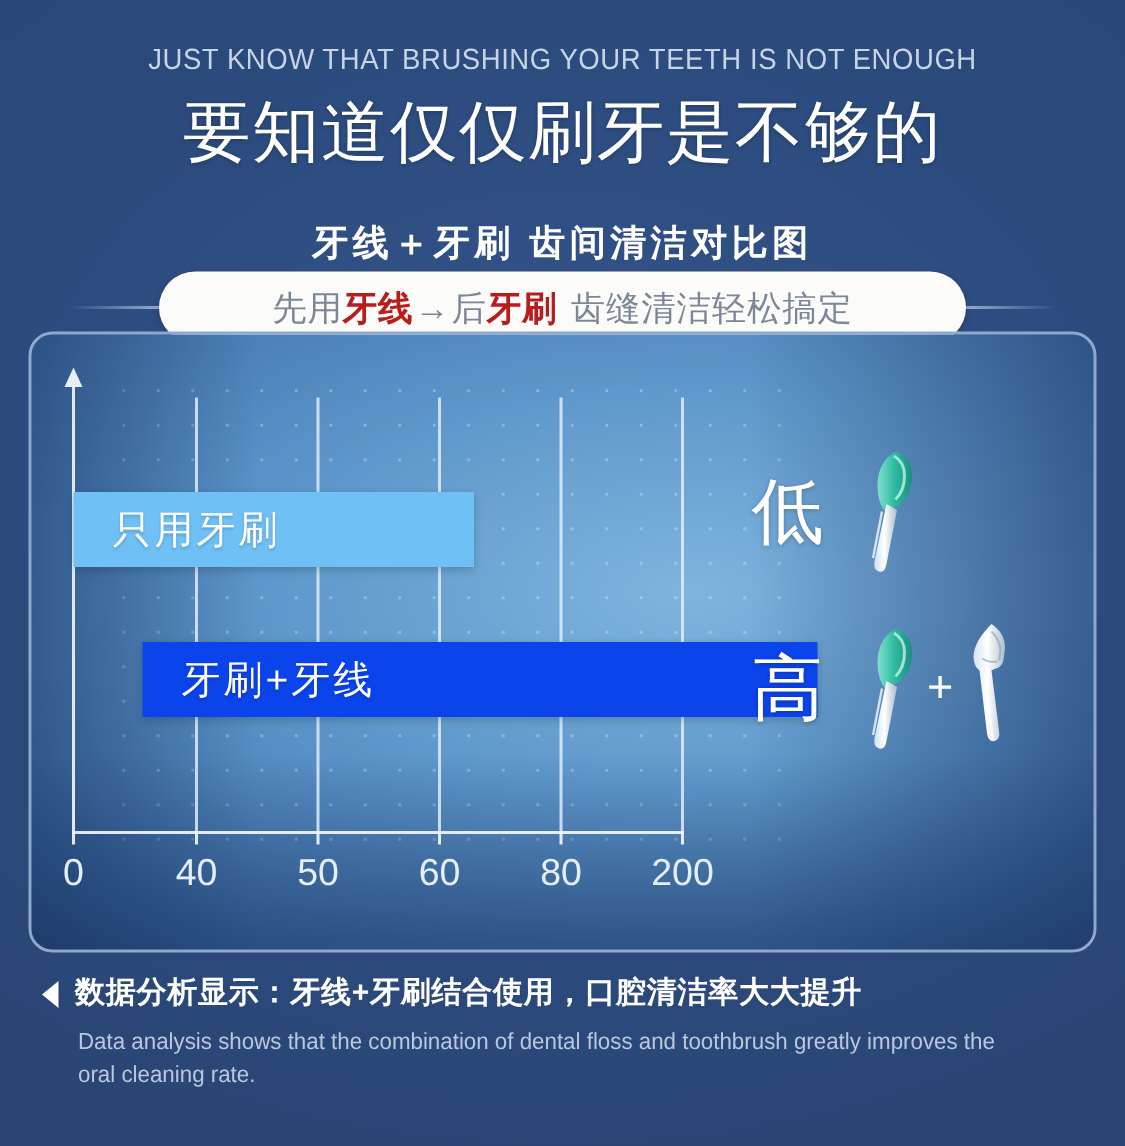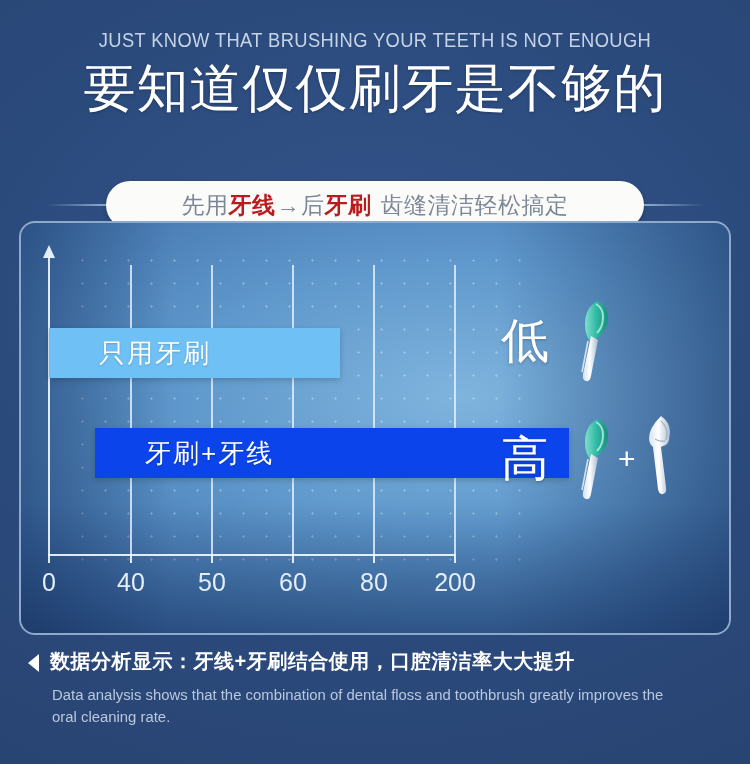--- a/index.html
+++ b/index.html
@@ -21,21 +21,21 @@
     text-align:center;
     font-size:19.5px;letter-spacing:.4px;
     color:#c6d4e6;
     font-family:"Liberation Sans Narrow","Liberation Sans",sans-serif;
     transform:scaleX(.94);
     white-space:nowrap;
   }
   .cn-title{
     position:absolute;top:62px;left:0;width:750px;
     text-align:center;
-    font-size:52px;line-height:52px;
+    font-size:45px;line-height:52px;
     color:#ffffff;font-weight:400;
     letter-spacing:1px;
     text-shadow:0 1px 3px rgba(0,0,0,.25);
     white-space:nowrap;
   }
   .cn-sub{
     position:absolute;top:146px;left:0;width:750px;
     text-align:center;
     font-size:24px;color:#ffffff;font-weight:700;
     letter-spacing:3px;
@@ -125,21 +125,20 @@
     position:absolute;top:345px;
     font-size:25px;color:#e4eefb;text-align:center;
     transform:translateX(-50%);
     font-family:"Liberation Sans","DejaVu Sans",sans-serif;
   }
 
   .bar{
     position:absolute;left:28px;height:50px;
     display:flex;align-items:center;
     box-shadow:0 2px 6px rgba(0,0,0,.20);
-    padding-left:24px;
   }
   .bar .blabel{
     font-size:26px;color:#ffffff;letter-spacing:2px;
     padding-left:26px;white-space:nowrap;
     text-shadow:0 1px 2px rgba(0,0,0,.18);
   }
   .bar-light{top:105px;background:#6fc0f5;}
   .bar-dark{top:205px;background:#0b44ea;margin-left:46px;}
 
   
@@ -175,20 +174,21 @@
     transform:scaleX(.96);transform-origin:left top;
   }
 </style>
 </head>
 <body>
 
 <div class="page">
 
   <div class="eng-top">JUST KNOW THAT BRUSHING YOUR TEETH IS NOT ENOUGH</div>
   <div class="cn-title">要知道仅仅刷牙是不够的</div>
+  <div class="cn-sub">牙线＋牙刷  齿间清洁对比图</div>
 
   <div class="pill-row">
     <div class="pill-line left"></div>
     <div class="pill-line right"></div>
     <div class="pill">
       <span class="g">先用</span>
         <span class="b">牙线</span>
         <span class="arrow">→</span>
         <span class="g">后</span>
         <span class="b">牙刷</span>

